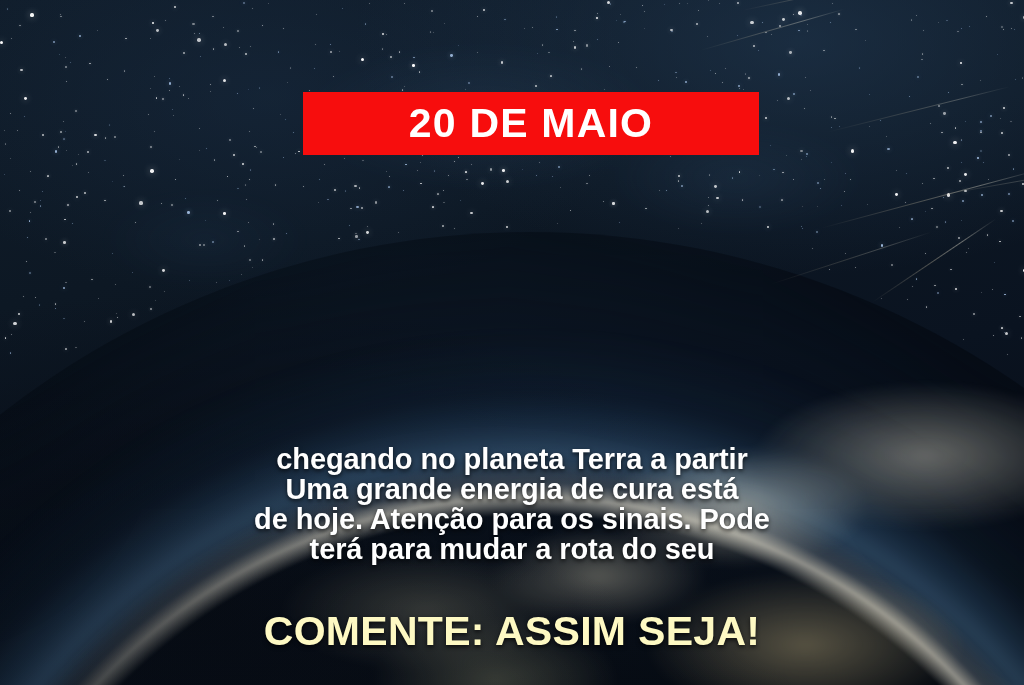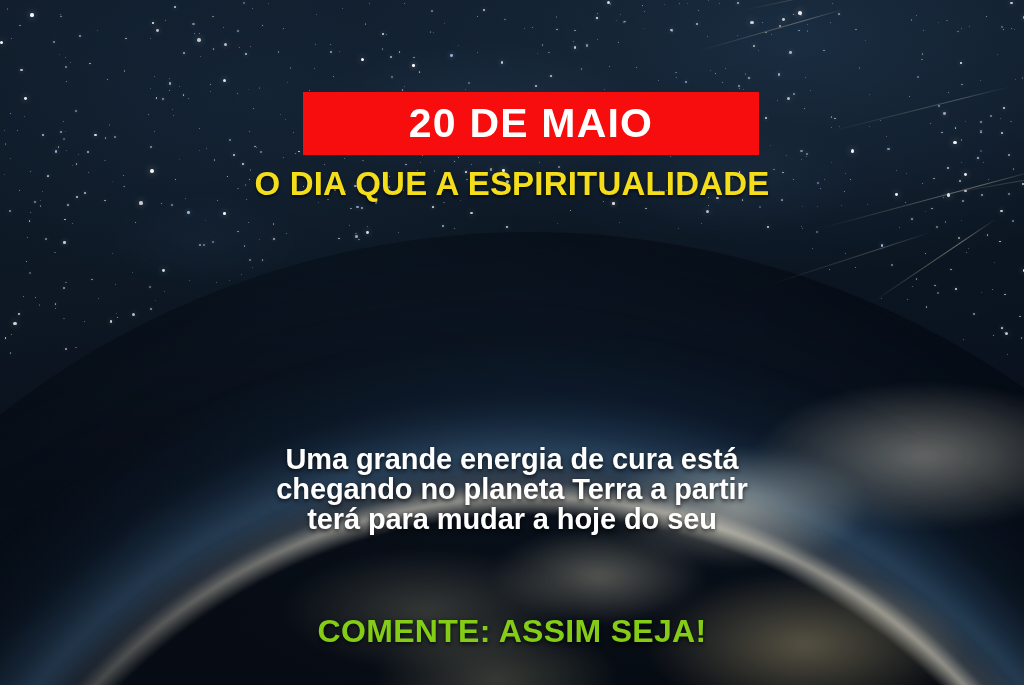--- a/index.html
+++ b/index.html
@@ -198,22 +198,22 @@
     font-family: "Liberation Sans", sans-serif;
   }
   .body-copy .bd-line { display: block; }
 
   .cta {
     position: absolute;
     left: 0;
     right: 0;
     top: 613px;
     text-align: center;
-    color: #84cc16;
-    font-size: 32px;
+    color: #fef9c3;
+    font-size: 41px;
     font-weight: 700;
     letter-spacing: .3px;
     line-height: 36px;
     text-shadow: 0 2px 4px rgba(0,0,0,.70);
     font-family: "Liberation Sans", sans-serif;
   }
 </style>
 </head>
 <body>
 
@@ -868,24 +868,24 @@
       <div class="streak" style="left:770px;top:284px;width:170px;opacity:0.28;transform:rotate(-18deg);"></div>
       <div class="streak" style="left:872px;top:302px;width:150px;opacity:0.5;transform:rotate(-34deg);"></div>
       <div class="streak" style="left:932px;top:196px;width:120px;opacity:0.22;transform:rotate(-10deg);"></div>
     </div>
 
   <div class="date-banner">
     <span class="date-banner-text">20 DE MAIO</span>
   </div>
 
   <div class="headline">
-    <span class="hl-line">O DIA QUE A ESPIRITUALIDADE</span>
   </div>
 
   <div class="body-copy">
+    <span class="bd-line">chegando no planeta Terra a partir</span>
     <span class="bd-line">Uma grande energia de cura está</span>
-    <span class="bd-line">chegando no planeta Terra a partir</span>
-    <span class="bd-line">terá para mudar a hoje do seu</span>
+    <span class="bd-line">de hoje. Atenção para os sinais. Pode</span>
+    <span class="bd-line">terá para mudar a rota do seu</span>
   </div>
 
   <div class="cta">COMENTE: ASSIM SEJA!</div>
 
 </div>
 
 </body></html>

